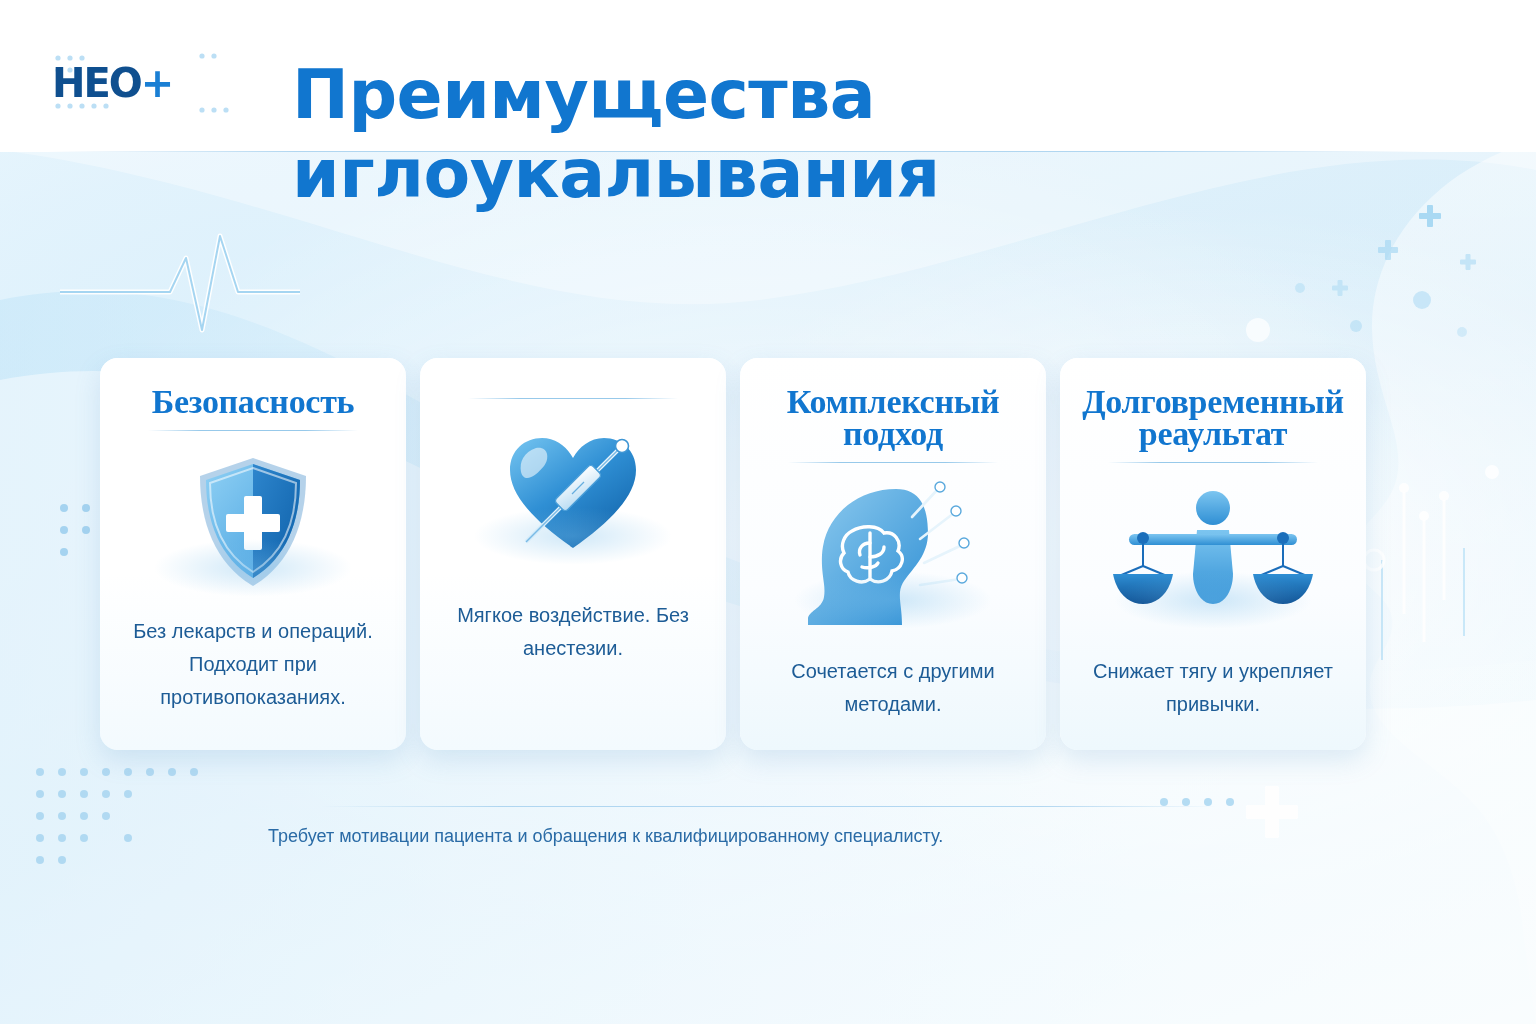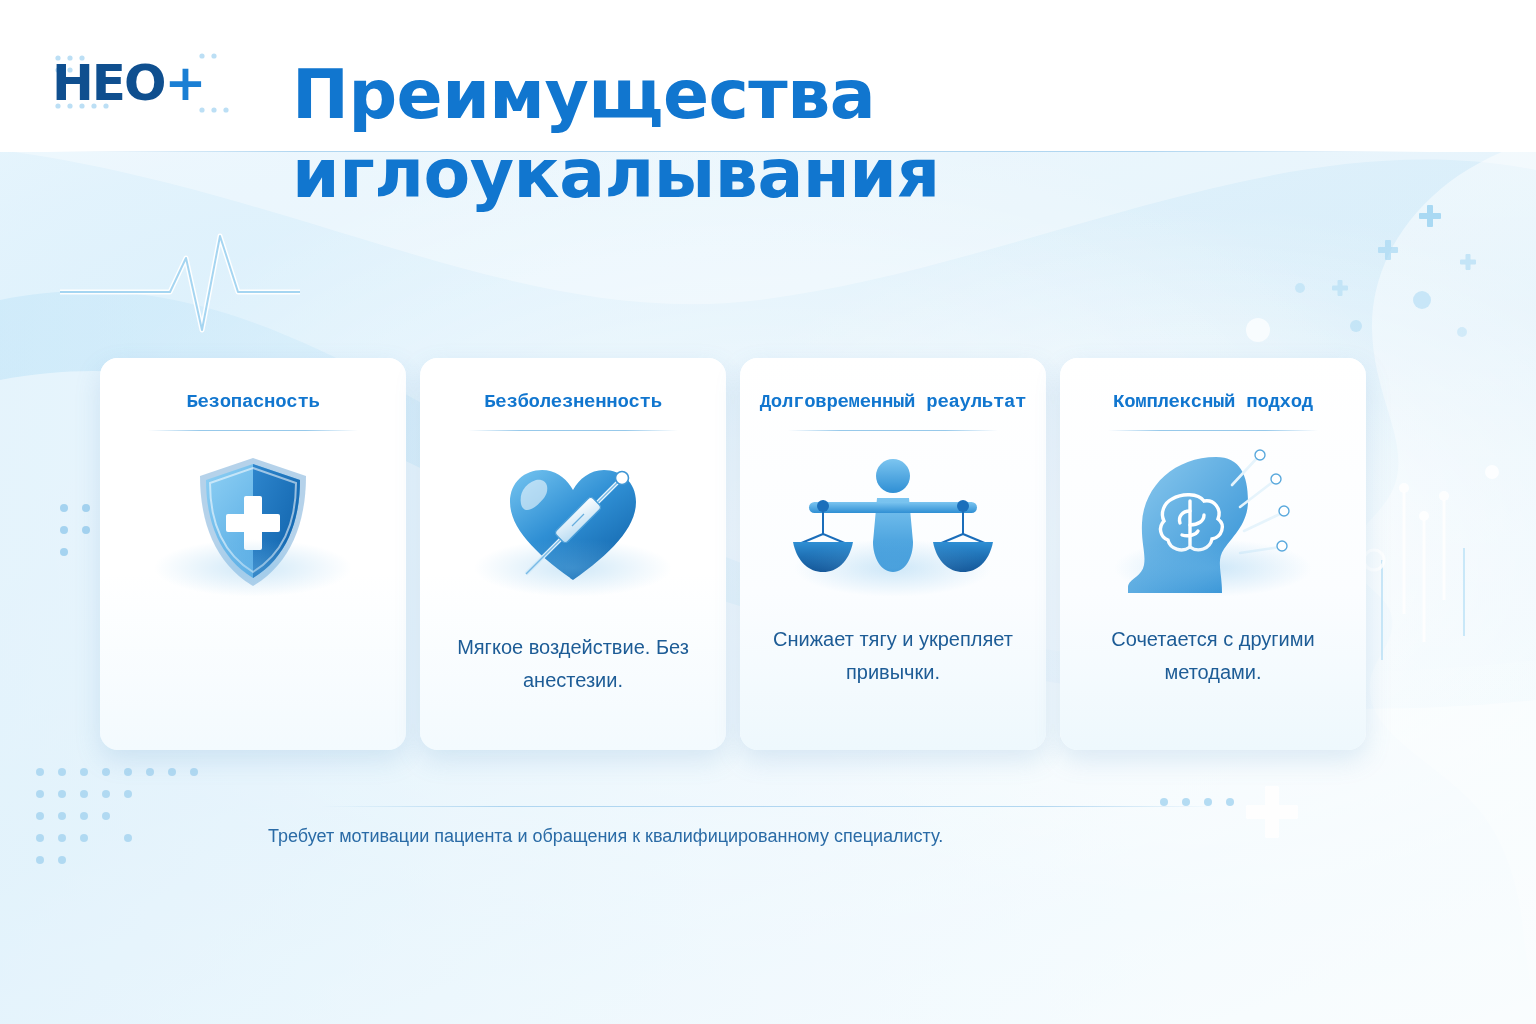--- a/index.html
+++ b/index.html
@@ -30,21 +30,21 @@
   }
 
   
   .logo {
     position: absolute; left: 52px; top: 48px;
     width: 200px; height: 70px;
   }
   .logo-text {
     font-family: "DejaVu Sans", sans-serif;
     font-weight: bold;
-    font-size: 50px;
+    font-size: 40px;
     letter-spacing: -2px;
     color: #0f4f8f;
     line-height: 70px;
   }
   .logo-plus {
     color: #1a7fd4;
     font-weight: bold;
   }
 
   
@@ -83,23 +83,23 @@
     background: linear-gradient(180deg, #ffffff 0%, #ffffff 55%, #f3fafe 100%);
     box-shadow: 0 10px 26px rgba(86,150,200,0.18), 0 1px 0 rgba(255,255,255,0.9) inset;
     padding: 28px 18px 20px;
     text-align: center;
     overflow: hidden;
   }
   .card:nth-child(3) { background: linear-gradient(180deg, #ffffff 0%, #fbfdff 60%, #eef8fd 100%); }
   .card:nth-child(4) { background: linear-gradient(180deg, #ffffff 0%, #fbfdff 60%, #eef8fd 100%); }
 
   .card-title {
-    font-family: Liberation Mono, monospace;
+    font-family: Liberation Serif, serif;
     font-weight: bold;
-    font-size: 19px;
+    font-size: 34px;
     line-height: 32px;
     color: #1176cf;
     letter-spacing: -0.3px;
   }
   .card-rule {
     margin: 12px auto 0;
     width: 210px; height: 1px;
     background: linear-gradient(to right, rgba(150,200,235,0) 0%, rgba(140,195,232,0.9) 25%, rgba(140,195,232,0.9) 75%, rgba(150,200,235,0) 100%);
   }
   .card-icon {
@@ -320,24 +320,24 @@
           <path d="M75 12 L128 30 C128 78 112 118 75 140 C38 118 22 78 22 30 Z" fill="#2b7fc4" opacity="0.35"></path>
           <path d="M75 18 L122 34 C122 76 108 112 75 132 C42 112 28 76 28 34 Z" fill="url(#shL)"></path>
           <path d="M75 18 L122 34 C122 76 108 112 75 132 Z" fill="url(#shR)"></path>
           <path d="M75 22 L118 37 C118 74 106 107 75 126 C44 107 32 74 32 37 Z" fill="none" stroke="#ffffff" stroke-opacity="0.55" stroke-width="2"></path>
           <g fill="#ffffff">
             <rect x="66" y="50" width="18" height="54" rx="2"></rect>
             <rect x="48" y="68" width="54" height="18" rx="2"></rect>
           </g>
         </svg>
       </div>
+      <div class="card-text">Без лекарств и операций. Подходит при противопоказаниях.</div>
     </div>
 
     <div class="card">
-      <div class="card-title">Безболезненность</div>
       <div class="card-rule"></div>
       <div class="card-icon">
         <div class="glow"></div>
         <svg width="170" height="150" viewBox="0 0 170 150">
           <defs>
             <linearGradient id="hrt" x1="0.1" y1="0" x2="0.9" y2="1">
               <stop offset="0%" stop-color="#6fc0ee"></stop>
                 <stop offset="45%" stop-color="#2f8fd4"></stop>
                 <stop offset="100%" stop-color="#0e5fa6"></stop>
             </linearGradient>
@@ -351,20 +351,57 @@
           <g>
             <line x1="38" y1="128" x2="136" y2="30" stroke="#e9f6fd" stroke-width="4"></line>
             <line x1="38" y1="128" x2="136" y2="30" stroke="#2f8fd4" stroke-width="1.4" opacity="0.6"></line>
             <rect x="82" y="48" width="16" height="52" rx="4" transform="rotate(45 90 74)" fill="url(#ndl)" stroke="#4a9ed8" stroke-width="1.4"></rect>
             <line x1="84" y1="80" x2="96" y2="68" stroke="#4a9ed8" stroke-width="1.2" opacity="0.8"></line>
             <circle cx="134" cy="32" r="6.5" fill="#ffffff" stroke="#3f96d4" stroke-width="1.6"></circle>
           </g>
         </svg>
       </div>
       <div class="card-text">Мягкое воздействие. Без анестезии.</div>
+    </div>
+
+    <div class="card">
+      <div class="card-title">Комплексный подход</div>
+      <div class="card-rule"></div>
+      <div class="card-icon">
+        <div class="glow"></div>
+        <svg width="230" height="160" viewBox="0 0 230 160">
+          <defs>
+            <linearGradient id="hd" x1="0" y1="0" x2="1" y2="1">
+              <stop offset="0%" stop-color="#8ecbef"></stop>
+                <stop offset="100%" stop-color="#2f8fd4"></stop>
+            </linearGradient>
+          </defs>
+          <path d="M118 16 C78 16 46 44 44 82 C43 102 48 112 46 124 C44 136 30 138 30 146 L30 152 L124 152 C124 130 118 120 126 108 C136 94 150 82 150 60 C150 34 142 16 118 16 Z" fill="url(#hd)"></path>
+          <g fill="none" stroke="#ffffff" stroke-width="3.4" stroke-linecap="round">
+            <path d="M74 58 C66 62 62 72 66 80 C60 86 62 96 70 99 C72 108 84 112 92 106 C100 112 112 108 114 98 C124 96 128 84 120 78 C124 68 116 58 106 60 C100 52 84 52 74 58 Z"></path>
+            <path d="M92 60 L92 106"></path>
+            <path d="M92 70 C84 70 80 76 82 82"></path>
+            <path d="M92 84 C100 84 106 80 106 74"></path>
+            <path d="M84 94 C90 96 98 94 100 90"></path>
+          </g>
+          <g stroke="#e6f4fc" stroke-width="2.6" stroke-linecap="round">
+            <line x1="134" y1="44" x2="160" y2="16"></line>
+            <line x1="142" y1="66" x2="176" y2="40"></line>
+            <line x1="146" y1="90" x2="184" y2="72"></line>
+            <line x1="142" y1="112" x2="182" y2="106"></line>
+          </g>
+          <g fill="#ffffff" stroke="#5aa9dd" stroke-width="1.4">
+            <circle cx="162" cy="14" r="5"></circle>
+              <circle cx="178" cy="38" r="5"></circle>
+            <circle cx="186" cy="70" r="5"></circle>
+              <circle cx="184" cy="105" r="5"></circle>
+          </g>
+        </svg>
+      </div>
+      <div class="card-text">Сочетается с другими методами.</div>
     </div>
 
     <div class="card">
       <div class="card-title">Долговременный реаультат</div>
       <div class="card-rule"></div>
       <div class="card-icon">
         <div class="glow"></div>
         <svg width="240" height="150" viewBox="0 0 240 150">
           <defs>
             <linearGradient id="pr" x1="0" y1="0" x2="0" y2="1">
@@ -391,55 +428,18 @@
           </g>
           <path d="M20 96 L80 96 C76 116 64 126 50 126 C36 126 24 116 20 96 Z" fill="url(#pan)"></path>
           <path d="M160 96 L220 96 C216 116 204 126 190 126 C176 126 164 116 160 96 Z" fill="url(#pan)"></path>
           <circle cx="50" cy="60" r="6" fill="#1b6fbb"></circle>
           <circle cx="190" cy="60" r="6" fill="#1b6fbb"></circle>
         </svg>
       </div>
       <div class="card-text">Снижает тягу и укрепляет привычки.</div>
     </div>
 
-    <div class="card">
-      <div class="card-title">Комплексный подход</div>
-      <div class="card-rule"></div>
-      <div class="card-icon">
-        <div class="glow"></div>
-        <svg width="230" height="160" viewBox="0 0 230 160">
-          <defs>
-            <linearGradient id="hd" x1="0" y1="0" x2="1" y2="1">
-              <stop offset="0%" stop-color="#8ecbef"></stop>
-                <stop offset="100%" stop-color="#2f8fd4"></stop>
-            </linearGradient>
-          </defs>
-          <path d="M118 16 C78 16 46 44 44 82 C43 102 48 112 46 124 C44 136 30 138 30 146 L30 152 L124 152 C124 130 118 120 126 108 C136 94 150 82 150 60 C150 34 142 16 118 16 Z" fill="url(#hd)"></path>
-          <g fill="none" stroke="#ffffff" stroke-width="3.4" stroke-linecap="round">
-            <path d="M74 58 C66 62 62 72 66 80 C60 86 62 96 70 99 C72 108 84 112 92 106 C100 112 112 108 114 98 C124 96 128 84 120 78 C124 68 116 58 106 60 C100 52 84 52 74 58 Z"></path>
-            <path d="M92 60 L92 106"></path>
-            <path d="M92 70 C84 70 80 76 82 82"></path>
-            <path d="M92 84 C100 84 106 80 106 74"></path>
-            <path d="M84 94 C90 96 98 94 100 90"></path>
-          </g>
-          <g stroke="#e6f4fc" stroke-width="2.6" stroke-linecap="round">
-            <line x1="134" y1="44" x2="160" y2="16"></line>
-            <line x1="142" y1="66" x2="176" y2="40"></line>
-            <line x1="146" y1="90" x2="184" y2="72"></line>
-            <line x1="142" y1="112" x2="182" y2="106"></line>
-          </g>
-          <g fill="#ffffff" stroke="#5aa9dd" stroke-width="1.4">
-            <circle cx="162" cy="14" r="5"></circle>
-              <circle cx="178" cy="38" r="5"></circle>
-            <circle cx="186" cy="70" r="5"></circle>
-              <circle cx="184" cy="105" r="5"></circle>
-          </g>
-        </svg>
-      </div>
-      <div class="card-text">Сочетается с другими методами.</div>
-    </div>
-
   </div>
 
   <div class="footnote-rule"></div>
   <p class="footnote">Требует мотивации пациента и обращения к квалифицированному специалисту.</p>
 
 </div>
 
 </body></html>

